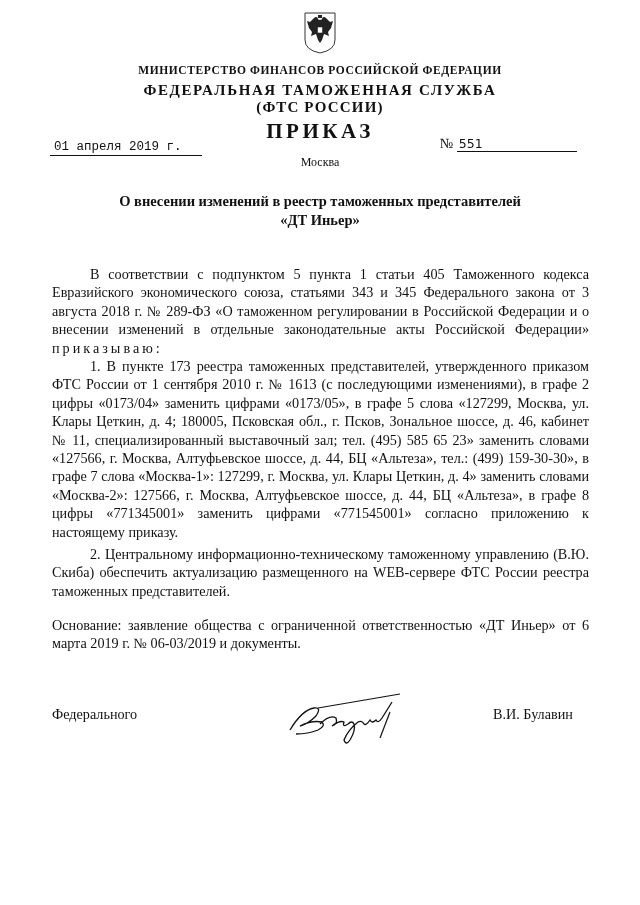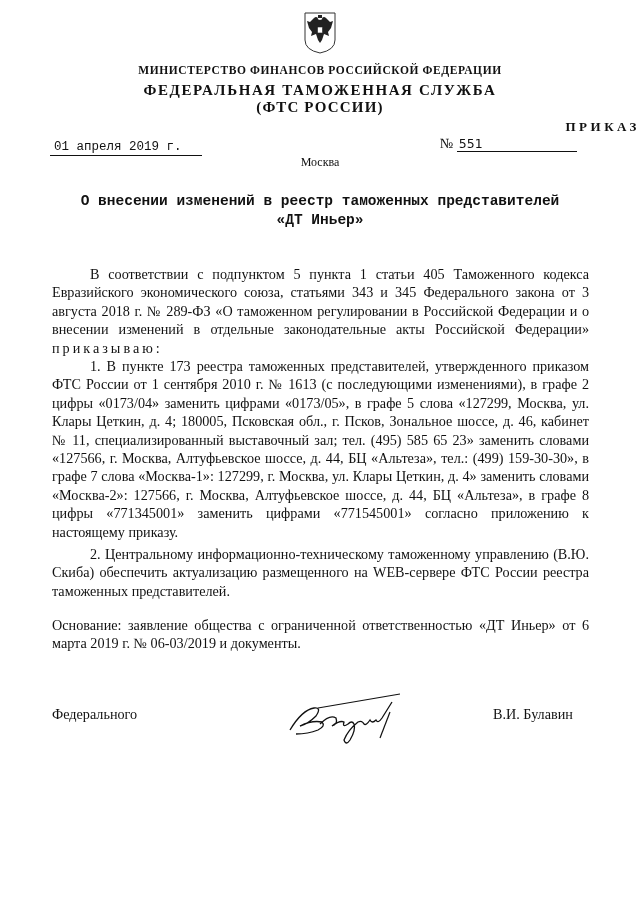--- a/index.html
+++ b/index.html
@@ -2,26 +2,26 @@
 <html><head>
   <meta charset="utf-8">
   <style>
     html, body { margin: 0; padding: 0; background: #ffffff; }
     body { width: 640px; height: 905px; position: relative; overflow: hidden; color: #111; font-family: "Liberation Serif", serif; }
     .emblem { position: absolute; left: 302px; top: 10px; width: 36px; height: 44px; }
     .hdr { position: absolute; left: 0; width: 640px; text-align: center; font-family: "Liberation Serif", serif; font-weight: bold; color: #111; }
     .ministry { top: 64px; font-size: 11.5px; letter-spacing: 0.6px; }
     .fts { top: 82px; font-size: 15px; letter-spacing: 1.6px; }
     .fts2 { top: 99px; font-size: 15px; letter-spacing: 1.2px; }
-    .prikaz { top: 119px; font-size: 13px; letter-spacing: 3.5px; text-align: right; }
+    .prikaz { top: 119px; font-size: 21px; letter-spacing: 3.5px; }
     .date { position: absolute; left: 50px; top: 139px; font-family: Liberation Mono, monospace; font-size: 12.5px; border-bottom: 1px solid #111; width: 152px; line-height: 16px; padding-left: 4px; box-sizing: border-box; }
     .num { position: absolute; left: 440px; top: 136px; font-family: "Liberation Serif", serif; font-size: 14px; }
     .num-val { font-family: "DejaVu Sans", sans-serif; font-size: 12.5px; display: inline-block; border-bottom: 1px solid #111; width: 120px; padding-left: 2px; box-sizing: border-box; }
     .city { position: absolute; left: 0; width: 640px; top: 155px; text-align: center; font-size: 12px; }
-    .title { position: absolute; left: 0; width: 640px; top: 192px; text-align: center; font-weight: bold; font-size: 14.5px; line-height: 19px; font-family: Liberation Mono, monospace; }
+    .title { position: absolute; left: 0; width: 640px; top: 192px; text-align: center; font-weight: bold; font-size: 14.5px; line-height: 19px; }
     .body { position: absolute; left: 52px; width: 537px; font-size: 14.2px; line-height: 18.4px; text-align: justify; }
     .body p { margin: 0; text-indent: 38px; }
     .p-intro { top: 265px; }
     .p1 { top: 357px; }
     .p2 { top: 545px; }
     .basis { position: absolute; left: 52px; width: 537px; top: 616px; font-size: 14.2px; line-height: 18.4px; text-align: justify; }
     .sig-role { position: absolute; left: 52px; top: 706px; font-size: 14.2px; }
     .sig-name { position: absolute; left: 493px; top: 706px; font-size: 14.2px; }
     .signature { position: absolute; left: 282px; top: 690px; width: 130px; height: 60px; }
     .spaced { letter-spacing: 3px; }

